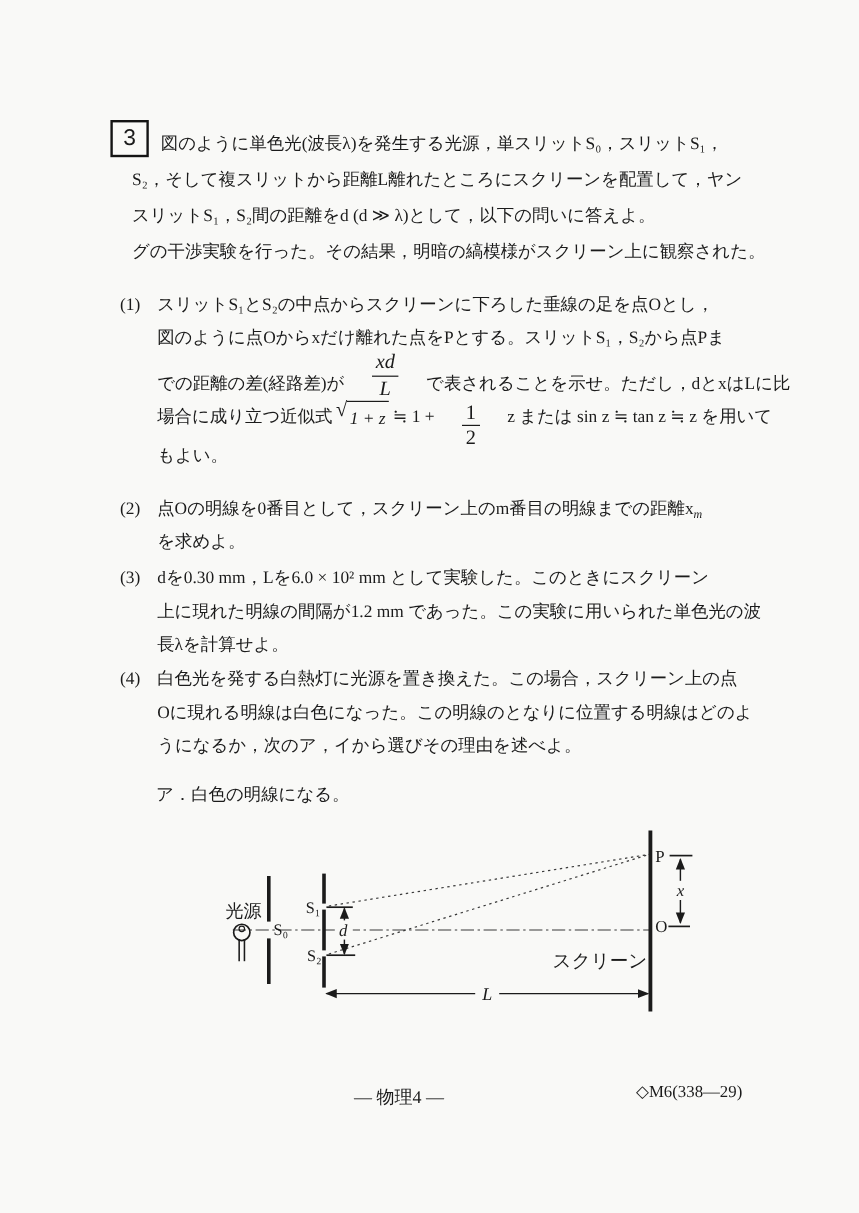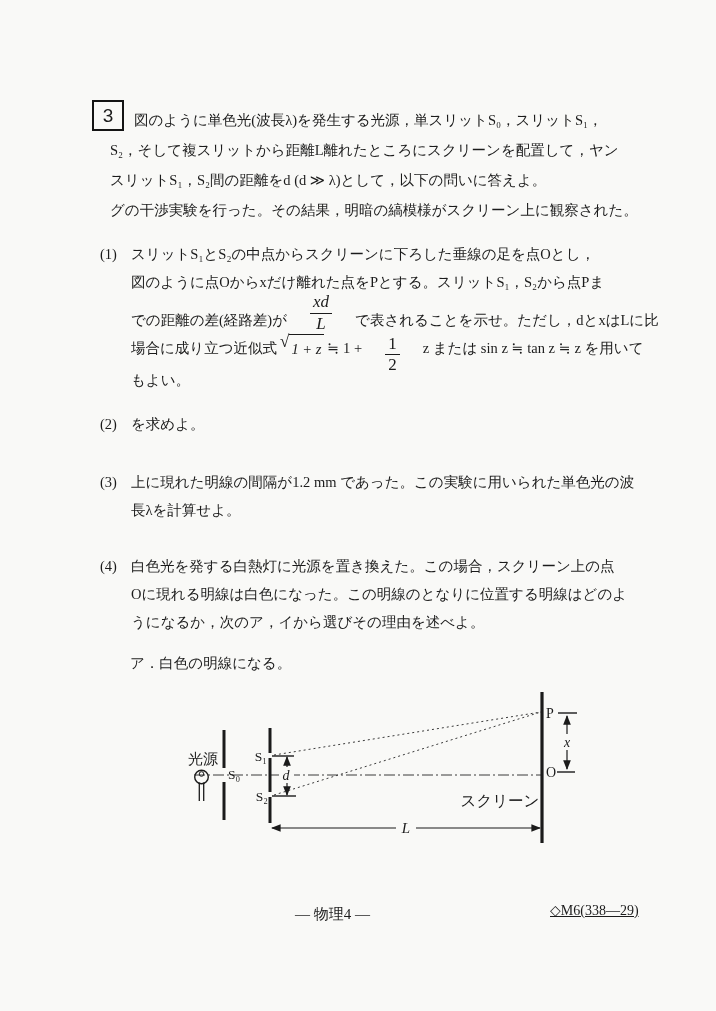--- a/index.html
+++ b/index.html
@@ -32,21 +32,21 @@
   }
   .frac .num { border-bottom:1.2px solid #1b1b1b; padding:0 3px; display:block; }
   .frac .den { padding:0 3px; display:block; }
   .var { font-style:italic; }
   .sqrt { display:inline-flex; align-items:flex-start; margin:0 3px; }
   .sqrt .radical { font-size:17px; line-height:1; transform:translateY(-1px); }
   .sqrt .sqrt-arg { border-top:1.2px solid #1b1b1b; padding:0 3px 0 2px; font-style:italic; }
   .sub { font-size:10px; vertical-align:-4px; font-style:italic; }
   .diagram { position:absolute; left:150px; top:690px; width:480px; height:180px; }
   .footer-center { position:absolute; left:295px; top:905px; width:140px; text-align:left; font-size:15px; }
-  .footer-right  { position:absolute; left:550px; top:902px; width:150px; font-size:14px;text-decoration:underline; }
+  .footer-right  { position:absolute; left:530px; top:902px; width:150px; font-size:14px; }
   svg text { fill:#1b1b1b; font-family:"Liberation Serif","DejaVu Serif",serif; }
 </style>
 </head>
 <body>
 
 <div class="page">
 
   <section class="intro">
     <div class="qbox">
       <span>3</span>
@@ -80,25 +80,29 @@
         <span class="num">1</span>
         <span class="den">2</span>
       </span>
       <span>z または sin z ≒ tan z ≒ z を用いて</span>
     </div>
     <div class="line">もよい。</div>
   </section>
 
   <section class="item" style="top:410px;">
     <span class="marker">(2)</span>
+    <div class="line">
+      <span>点Oの明線を0番目として，スクリーン上のm番目の明線までの距離x</span><span class="sub">m</span>
+    </div>
     <div class="line">を求めよ。</div>
   </section>
 
   <section class="item" style="top:468px;">
     <span class="marker">(3)</span>
+    <div class="line">dを0.30 mm，Lを6.0 × 10² mm として実験した。このときにスクリーン</div>
     <div class="line">上に現れた明線の間隔が1.2 mm であった。この実験に用いられた単色光の波</div>
     <div class="line">長λを計算せよ。</div>
   </section>
 
   <section class="item" style="top:552px;">
     <span class="marker">(4)</span>
     <div class="line">白色光を発する白熱灯に光源を置き換えた。この場合，スクリーン上の点</div>
     <div class="line">Oに現れる明線は白色になった。この明線のとなりに位置する明線はどのよ</div>
     <div class="line">うになるか，次のア，イから選びその理由を述べよ。</div>
     <div class="choices" style="margin-top:13px;">

